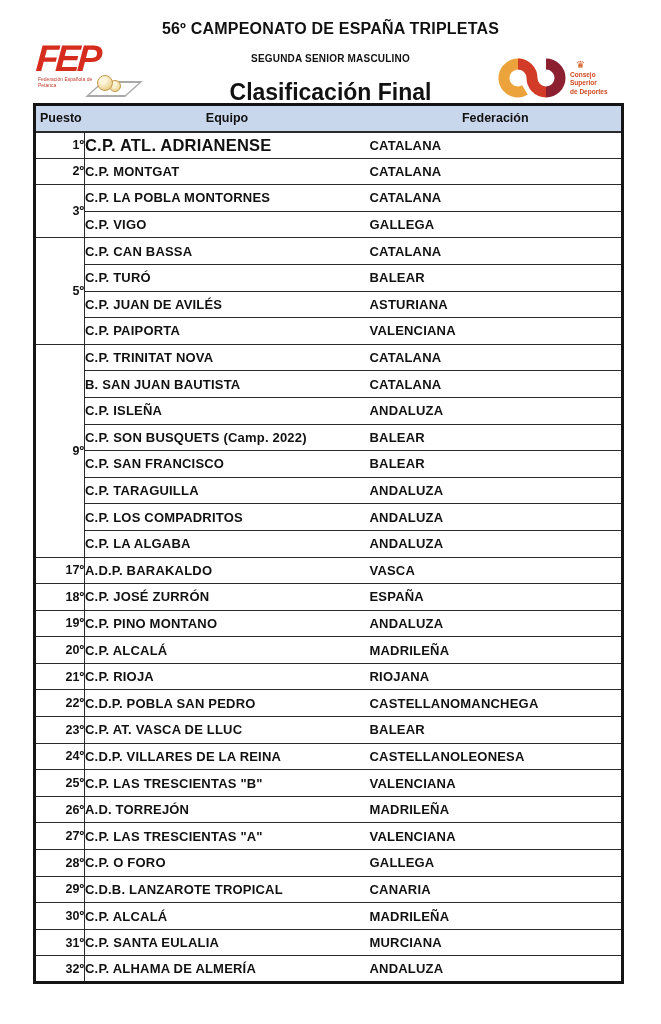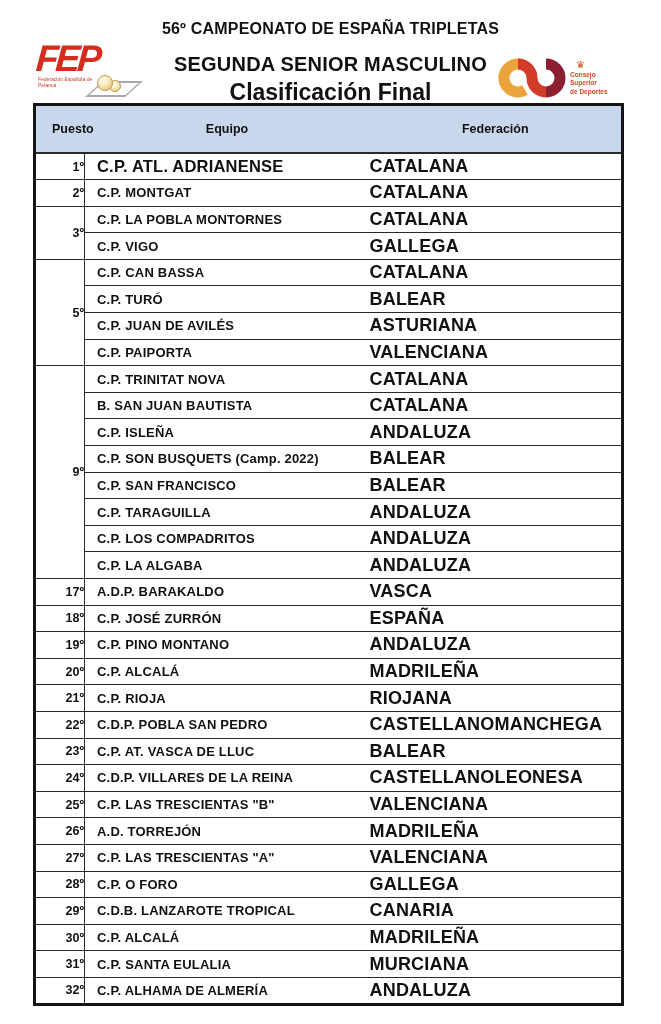--- a/index.html
+++ b/index.html
@@ -3,21 +3,21 @@
 <meta charset="utf-8">
 <style>
   html,body{margin:0;padding:0;}
   body{
     width:661px;height:1024px;background:#ffffff;position:relative;
     font-family:"Liberation Sans", sans-serif;color:#1a1a1a;overflow:hidden;
   }
   
   .title{position:absolute;left:0;width:661px;text-align:center;font-weight:bold;color:#111;}
   .title1{top:20px;font-size:16px;letter-spacing:.2px;}
-  .title2{top:53px;font-size:20px;letter-spacing:.2px;}
+  .title2{top:53px;font-size:10px;letter-spacing:.2px;}
   .title3{top:79px;font-size:23px;}
   
   .fep-logo{position:absolute;left:36px;top:42px;width:110px;height:62px;}
   .fep-text{font-size:37px;font-weight:bold;font-style:italic;color:#d52c1e;
     letter-spacing:-3px;line-height:0.9;transform:skewX(-4deg);}
   .fep-sub{font-size:5px;line-height:1.2;color:#c23a2b;width:64px;margin-top:1px;margin-left:2px;}
   .fep-ground{position:absolute;left:58px;top:39px;width:36px;height:12px;background:#fff;
     border:2px solid #a9a9a9;transform:skewX(-48deg);}
   .fep-ball{position:absolute;left:61px;top:33px;width:14px;height:14px;border-radius:50%;
     background:radial-gradient(circle at 35% 30%, #fcf5da 25%, #eed79a 65%, #d9b05e);
@@ -32,33 +32,33 @@
   .csd-line{font-size:6.5px;font-weight:bold;color:#d04a20;line-height:1.25;}
   
   table.clasif{
     position:absolute;left:33px;top:103px;width:588px;
     border-collapse:collapse;table-layout:fixed;border:3px solid #151515;
   }
   col.c-puesto{width:50px;} col.c-equipo{width:285px;} col.c-fed{width:253px;}
   thead tr{height:27px;}
   thead th{
     background:#c9d7ed;font-size:12.5px;font-weight:bold;color:#111;
-    border:none;border-bottom:2px solid #2a2a2a;text-align:center;padding:16px;
+    border:none;border-bottom:2px solid #2a2a2a;text-align:center;padding:4px;
   }
   tbody tr{height:26.6px;}
   tbody td{
     border-top:1.5px solid #2a2a2a;border-bottom:1.5px solid #2a2a2a;
     font-weight:bold;color:#111;padding:0;background:#fff;
   }
   td.puesto{
     text-align:right;font-size:12.5px;
     border-right:1.5px solid #2a2a2a;border-left:none;
   }
-  td.equipo{font-size:13px;padding-left:12px;border-left:none;border-right:none;letter-spacing:.2px;}
-  td.fed{font-size:18px;border-left:none;border-right:none;letter-spacing:.2px;}
+  td.equipo{font-size:13px;border-left:none;border-right:none;letter-spacing:.2px;}
+  td.fed{font-size:13px;border-left:none;border-right:none;letter-spacing:.2px;}
   tr.first-place td.equipo{font-size:16.5px;}
 </style>
 </head>
 <body>
 
 <div class="title title1">56º CAMPEONATO DE ESPAÑA TRIPLETAS</div>
 <div class="title title2">SEGUNDA SENIOR MASCULINO</div>
 <div class="title title3">Clasificación Final</div>
 
 <div class="fep-logo">

